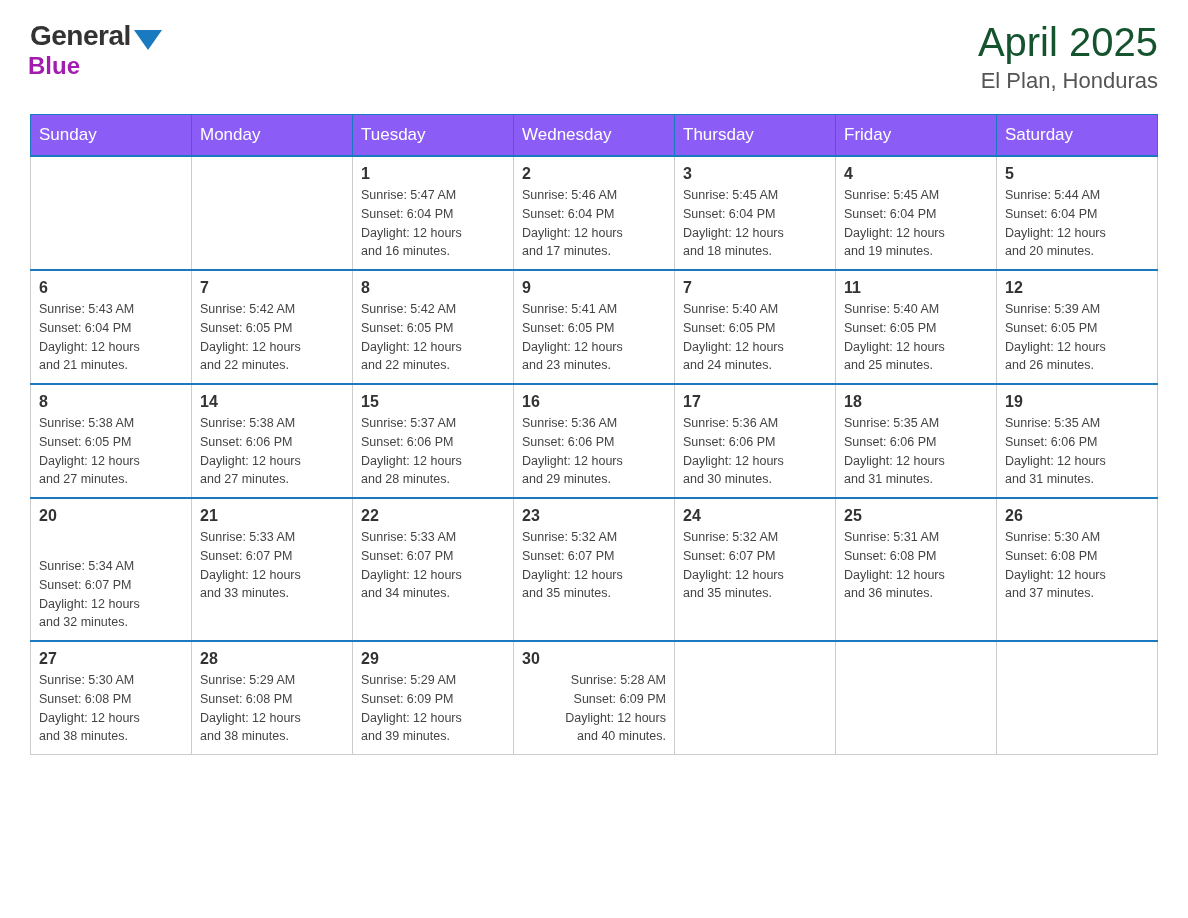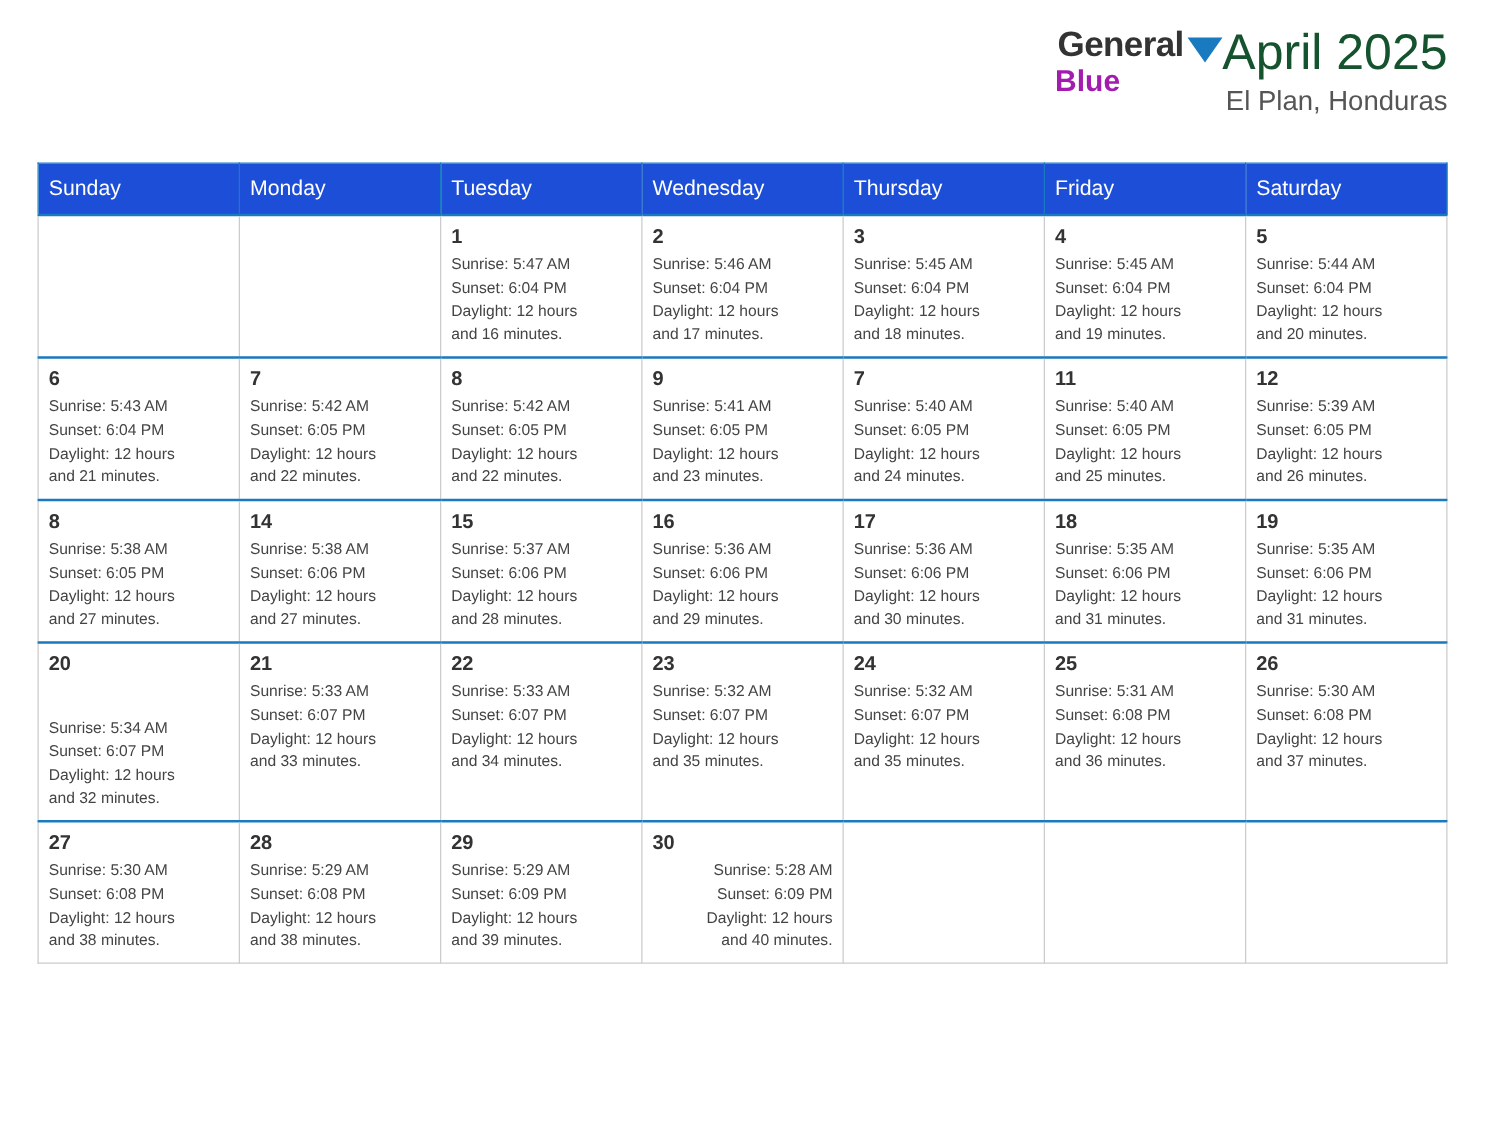--- a/index.html
+++ b/index.html
@@ -5,23 +5,23 @@
     * { margin: 0; padding: 0; box-sizing: border-box; }
     body {
       font-family: Arial, sans-serif;
       background: #fff;
       width: 1188px;
       min-height: 918px;
       padding: 20px 30px;
     }
     .header {
       display: flex;
-      justify-content: flex-end;
+      justify-content: space-between;
       align-items: flex-start;
-      margin-bottom: 36px;
+      margin-bottom: 20px;
     }
     .logo {
       display: flex;
       flex-direction: column;
       align-items: flex-start;
     }
     .logo-general {
       font-size: 28px;
       font-weight: bold;
       color: #333;
@@ -55,21 +55,21 @@
       font-size: 22px;
       color: #555;
       margin-top: 4px;
     }
     .calendar {
       width: 100%;
       border-collapse: collapse;
       table-layout: fixed;
     }
     .calendar th {
-      background-color: #1d4ed8;
+      background-color: #8b5cf6;
       color: #fff;
       padding: 10px 8px;
       text-align: left;
       font-size: 17px;
       font-weight: normal;
       border: 1px solid #1a7abf;
     }
     .calendar td {
       vertical-align: top;
       padding: 8px;

